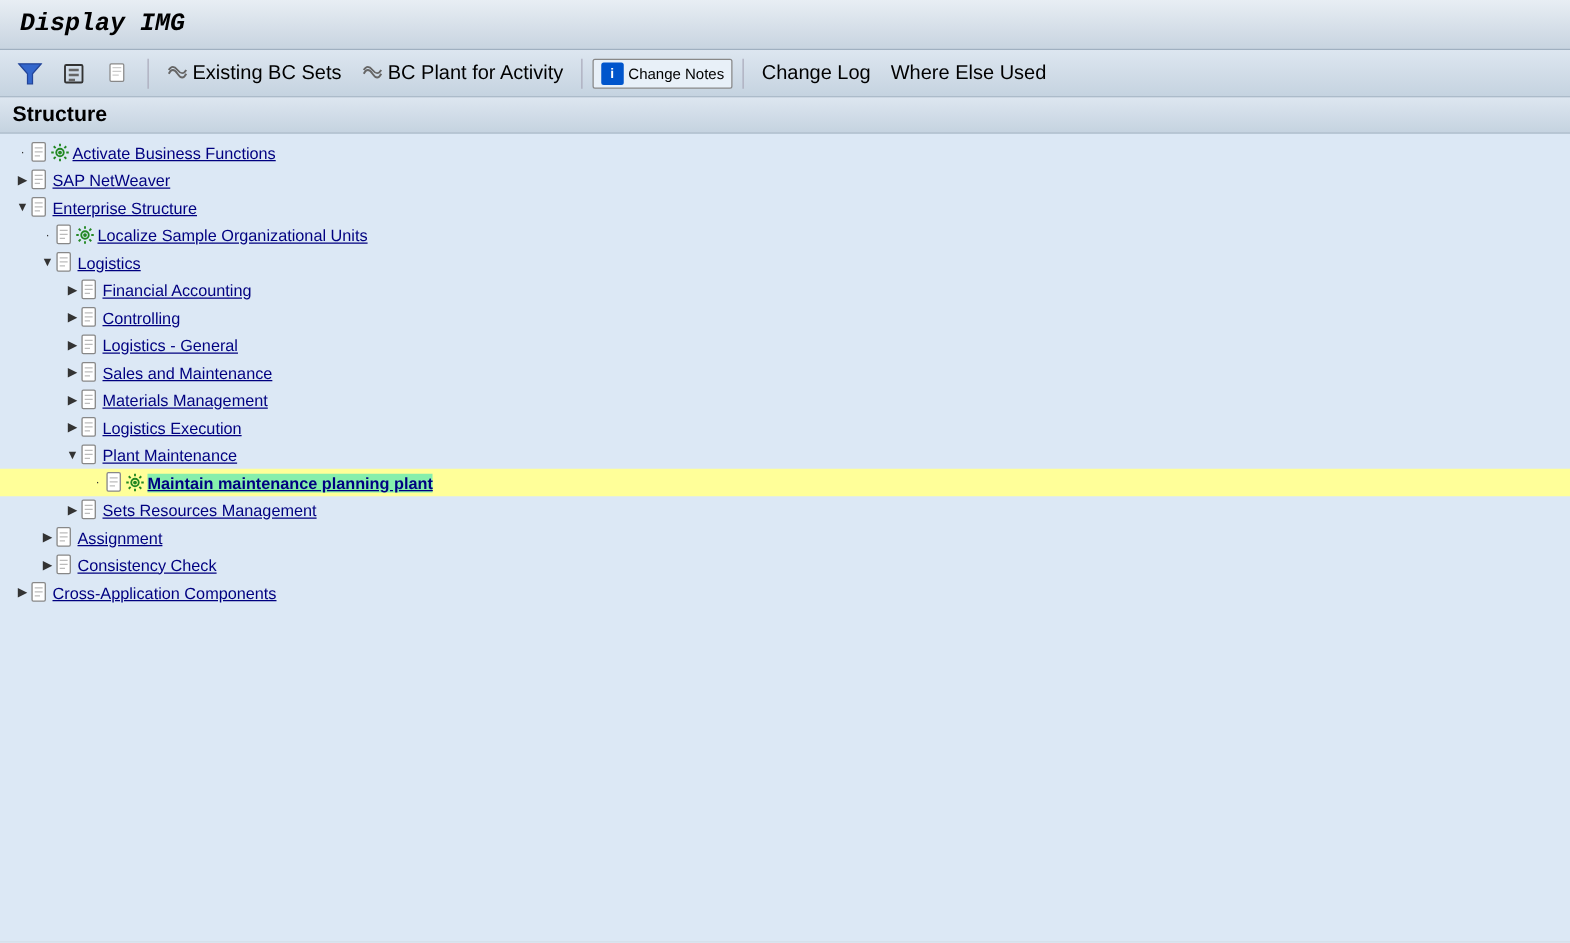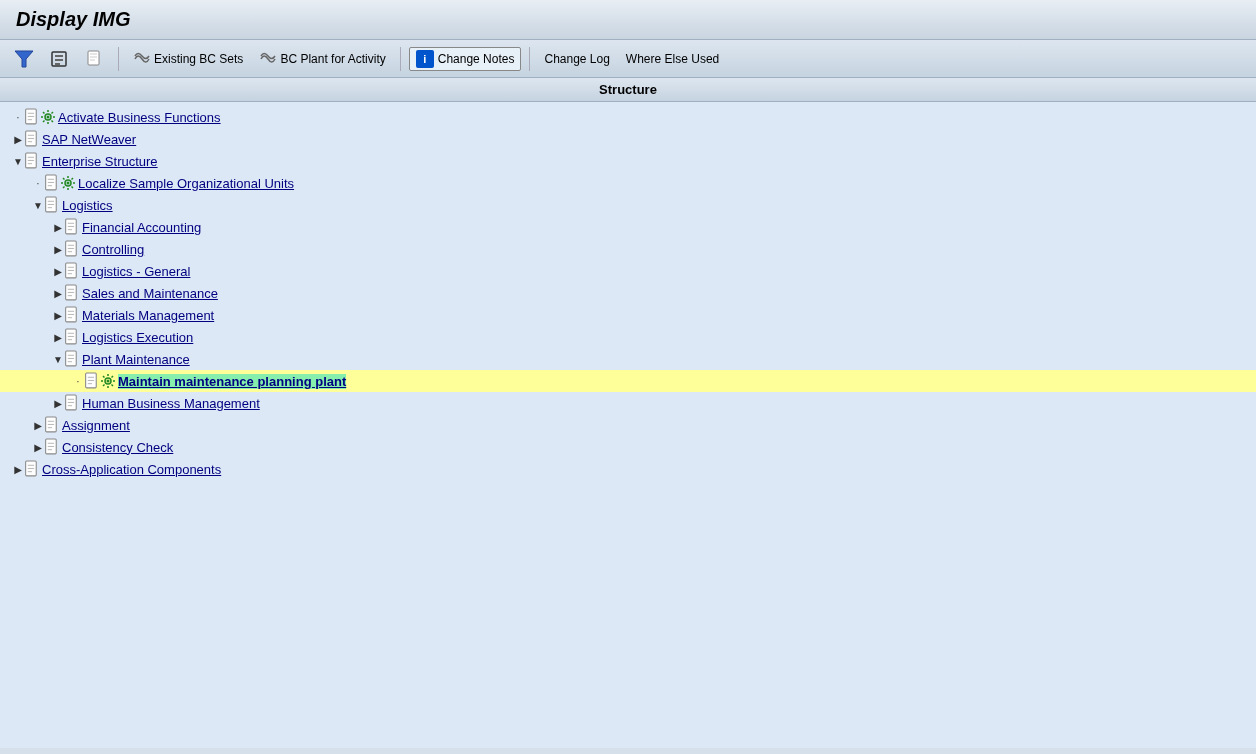--- a/index.html
+++ b/index.html
@@ -9,60 +9,60 @@
     .title-bar {
       background: linear-gradient(to bottom, #e8eef4, #c8d4e0);
       padding: 8px 16px 8px 16px;
       border-bottom: 1px solid #a0b0c0;
     }
     .title-bar h1 {
       font-size: 20px;
       font-style: italic;
       font-weight: bold;
       color: #000;
+      font-family: Liberation Mono, monospace;
     }
 
     
     .toolbar {
       background: linear-gradient(to bottom, #dde6f0, #c5d3e0);
       padding: 4px 8px;
       display: flex;
       align-items: center;
       gap: 4px;
       border-bottom: 1px solid #a0b0c0;
       min-height: 38px;
     }
     .toolbar-btn {
       display: flex;
       align-items: center;
       gap: 3px;
       padding: 2px 5px;
       cursor: pointer;
       border: 1px solid transparent;
       background: transparent;
-      font-size: 12px;
+      font-size: 16px;
       color: #000;
       border-radius: 2px;
     }
     .toolbar-separator {
       width: 1px;
       height: 24px;
       background: #aab;
       margin: 0 4px;
     }
 
     
     .structure-header {
       background: linear-gradient(to bottom, #dde6f0, #c5d3e0);
       padding: 4px 10px;
       font-weight: bold;
-      font-size: 13px;
+      font-size: 17px;
       border-bottom: 1px solid #a0b0c0;
       color: #000;
-      text-align: center;
     }
 
     .tree-container {
       background: #dce8f5;
       padding: 4px 0;
       overflow-y: auto;
       height: calc(754px - 42px - 38px - 28px);
     }
 
     .tree-item {
@@ -385,21 +385,21 @@
     </div>
     <div class="tree-item">
       <span class="tree-indent" style="width: 48px;"></span>
       <span class="expand-arrow">▶</span>
       <span><svg class="svg-doc" viewBox="0 0 14 17" xmlns="http://www.w3.org/2000/svg">
     <rect x="1" y="1" width="10" height="14" rx="1" fill="white" stroke="#888" stroke-width="1"></rect>
     <line x1="3" y1="5" x2="9" y2="5" stroke="#bbb" stroke-width="1"></line>
     <line x1="3" y1="8" x2="9" y2="8" stroke="#bbb" stroke-width="1"></line>
     <line x1="3" y1="11" x2="7" y2="11" stroke="#bbb" stroke-width="1"></line>
   </svg></span>
-      <span class="tree-label">Human Business Management</span>
+      <span class="tree-label">Sets Resources Management</span>
     </div>
     <div class="tree-item">
       <span class="tree-indent" style="width: 28px;"></span>
       <span class="expand-arrow">▶</span>
       <span><svg class="svg-doc" viewBox="0 0 14 17" xmlns="http://www.w3.org/2000/svg">
     <rect x="1" y="1" width="10" height="14" rx="1" fill="white" stroke="#888" stroke-width="1"></rect>
     <line x1="3" y1="5" x2="9" y2="5" stroke="#bbb" stroke-width="1"></line>
     <line x1="3" y1="8" x2="9" y2="8" stroke="#bbb" stroke-width="1"></line>
     <line x1="3" y1="11" x2="7" y2="11" stroke="#bbb" stroke-width="1"></line>
   </svg></span>

